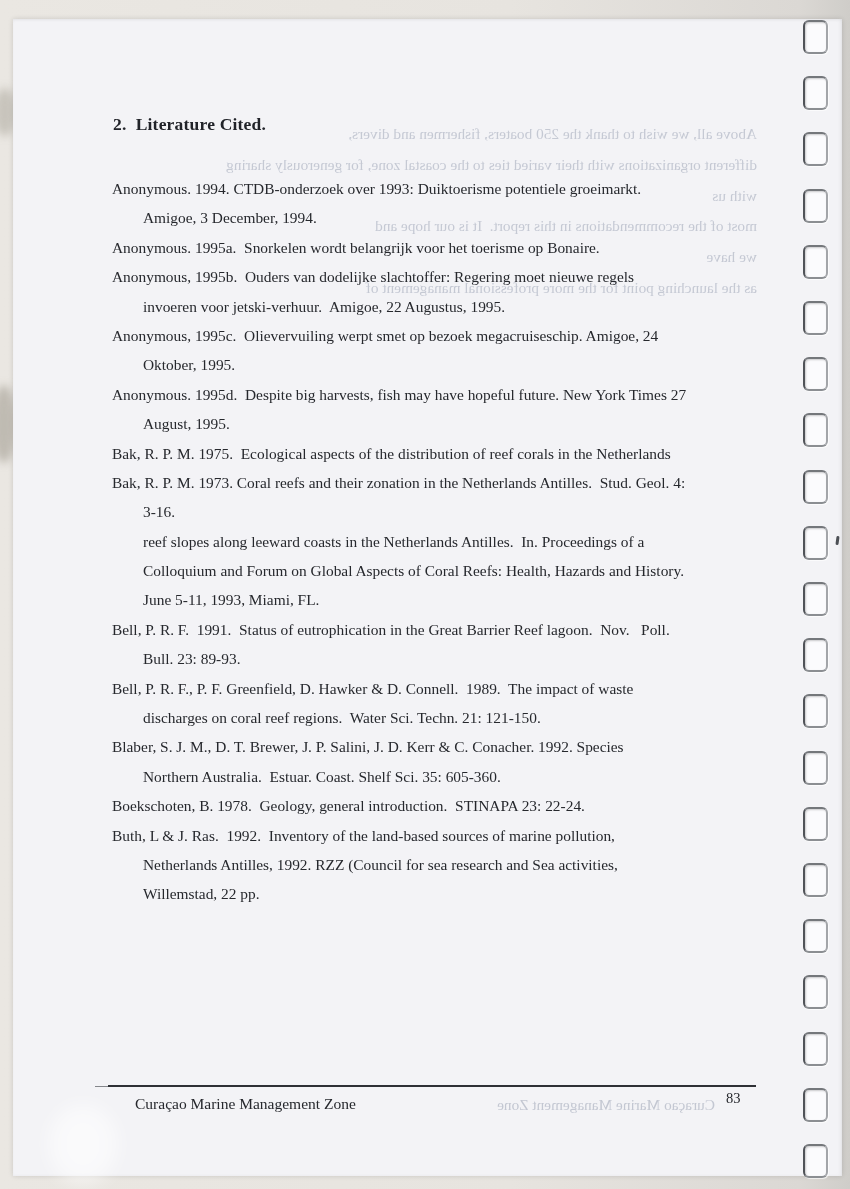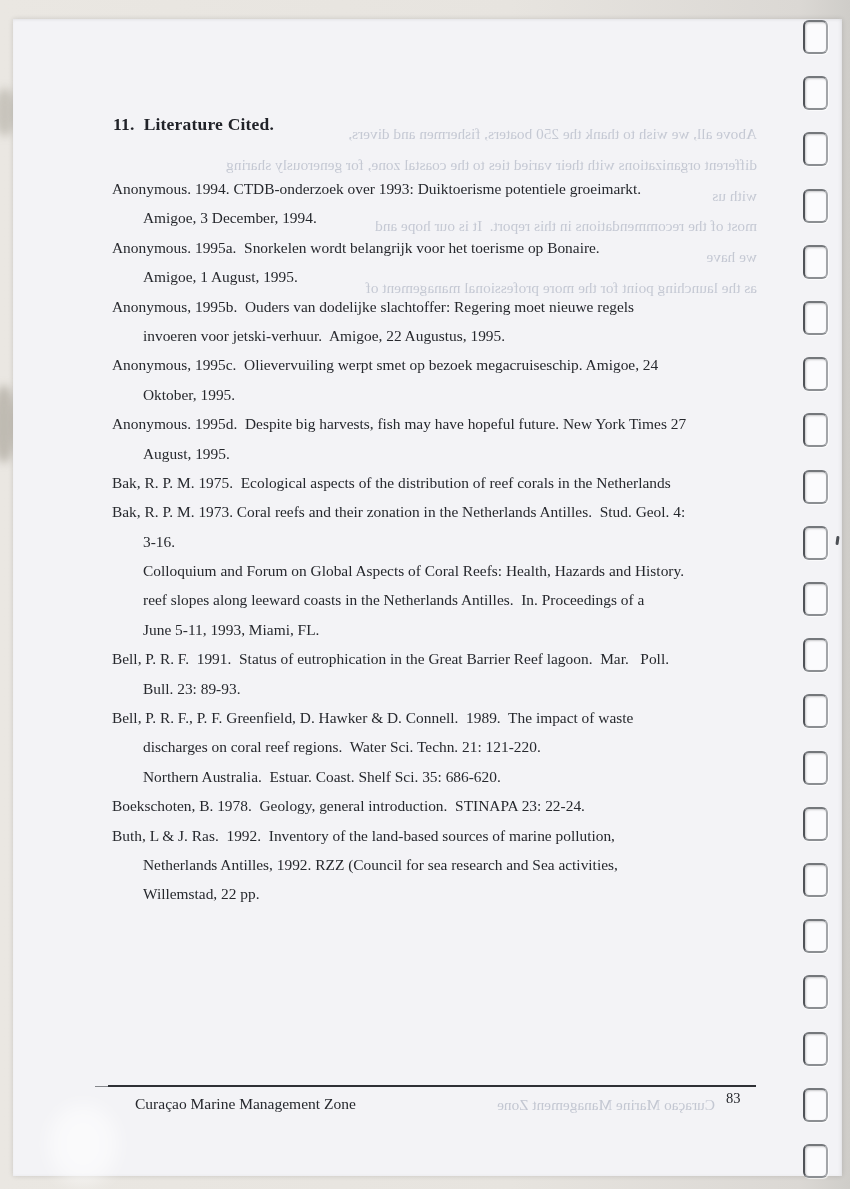--- a/index.html
+++ b/index.html
@@ -58,44 +58,44 @@
 <body>
 
 <div class="smudge s1"></div>
 <div class="smudge s2"></div>
 
 <div class="paper">
   <div class="glare"></div>
 
   <div class="bleed" id="bleed"><div>Above all, we wish to thank the 250 boaters, fishermen and divers,</div><div>different organizations with their varied ties to the coastal zone, for generously sharing</div><div>with us</div><div>most of the recommendations in this report.  It is our hope and</div><div>we have</div><div>as the launching point for the more professional management of</div></div>
 
-  <h1 class="title">11.  Literature Cited.</h1>
+  <h1 class="title">2.  Literature Cited.</h1>
 
   <div class="refs" id="refs">
       <div class="line">Anonymous. 1994. CTDB-onderzoek over 1993: Duiktoerisme potentiele groeimarkt.</div>
       <div class="line indent">Amigoe, 3 December, 1994.</div>
       <div class="line">Anonymous. 1995a.  Snorkelen wordt belangrijk voor het toerisme op Bonaire.</div>
-      <div class="line indent">Amigoe, 1 August, 1995.</div>
       <div class="line">Anonymous, 1995b.  Ouders van dodelijke slachtoffer: Regering moet nieuwe regels</div>
       <div class="line indent">invoeren voor jetski-verhuur.  Amigoe, 22 Augustus, 1995.</div>
       <div class="line">Anonymous, 1995c.  Olievervuiling werpt smet op bezoek megacruiseschip. Amigoe, 24</div>
       <div class="line indent">Oktober, 1995.</div>
       <div class="line">Anonymous. 1995d.  Despite big harvests, fish may have hopeful future. New York Times 27</div>
       <div class="line indent">August, 1995.</div>
       <div class="line">Bak, R. P. M. 1975.  Ecological aspects of the distribution of reef corals in the Netherlands</div>
       <div class="line">Bak, R. P. M. 1973. Coral reefs and their zonation in the Netherlands Antilles.  Stud. Geol. 4:</div>
       <div class="line indent">3-16.</div>
+      <div class="line indent">reef slopes along leeward coasts in the Netherlands Antilles.  In. Proceedings of a</div>
       <div class="line indent">Colloquium and Forum on Global Aspects of Coral Reefs: Health, Hazards and History.</div>
-      <div class="line indent">reef slopes along leeward coasts in the Netherlands Antilles.  In. Proceedings of a</div>
       <div class="line indent">June 5-11, 1993, Miami, FL.</div>
-      <div class="line">Bell, P. R. F.  1991.  Status of eutrophication in the Great Barrier Reef lagoon.  Mar.   Poll.</div>
+      <div class="line">Bell, P. R. F.  1991.  Status of eutrophication in the Great Barrier Reef lagoon.  Nov.   Poll.</div>
       <div class="line indent">Bull. 23: 89-93.</div>
       <div class="line">Bell, P. R. F., P. F. Greenfield, D. Hawker &amp; D. Connell.  1989.  The impact of waste</div>
-      <div class="line indent">discharges on coral reef regions.  Water Sci. Techn. 21: 121-220.</div>
-      <div class="line indent">Northern Australia.  Estuar. Coast. Shelf Sci. 35: 686-620.</div>
+      <div class="line indent">discharges on coral reef regions.  Water Sci. Techn. 21: 121-150.</div>
+      <div class="line">Blaber, S. J. M., D. T. Brewer, J. P. Salini, J. D. Kerr &amp; C. Conacher. 1992. Species</div>
+      <div class="line indent">Northern Australia.  Estuar. Coast. Shelf Sci. 35: 605-360.</div>
       <div class="line">Boekschoten, B. 1978.  Geology, general introduction.  STINAPA 23: 22-24.</div>
       <div class="line">Buth, L &amp; J. Ras.  1992.  Inventory of the land-based sources of marine pollution,</div>
       <div class="line indent">Netherlands Antilles, 1992. RZZ (Council for sea research and Sea activities,</div>
       <div class="line indent">Willemstad, 22 pp.</div>
     </div>
 
   <div class="rule"></div>
   <div class="footer-left">Curaçao Marine Management Zone</div>
   <div class="page-num">83</div>
   <div class="bleed-footer">Curaçao Marine Management Zone</div>

